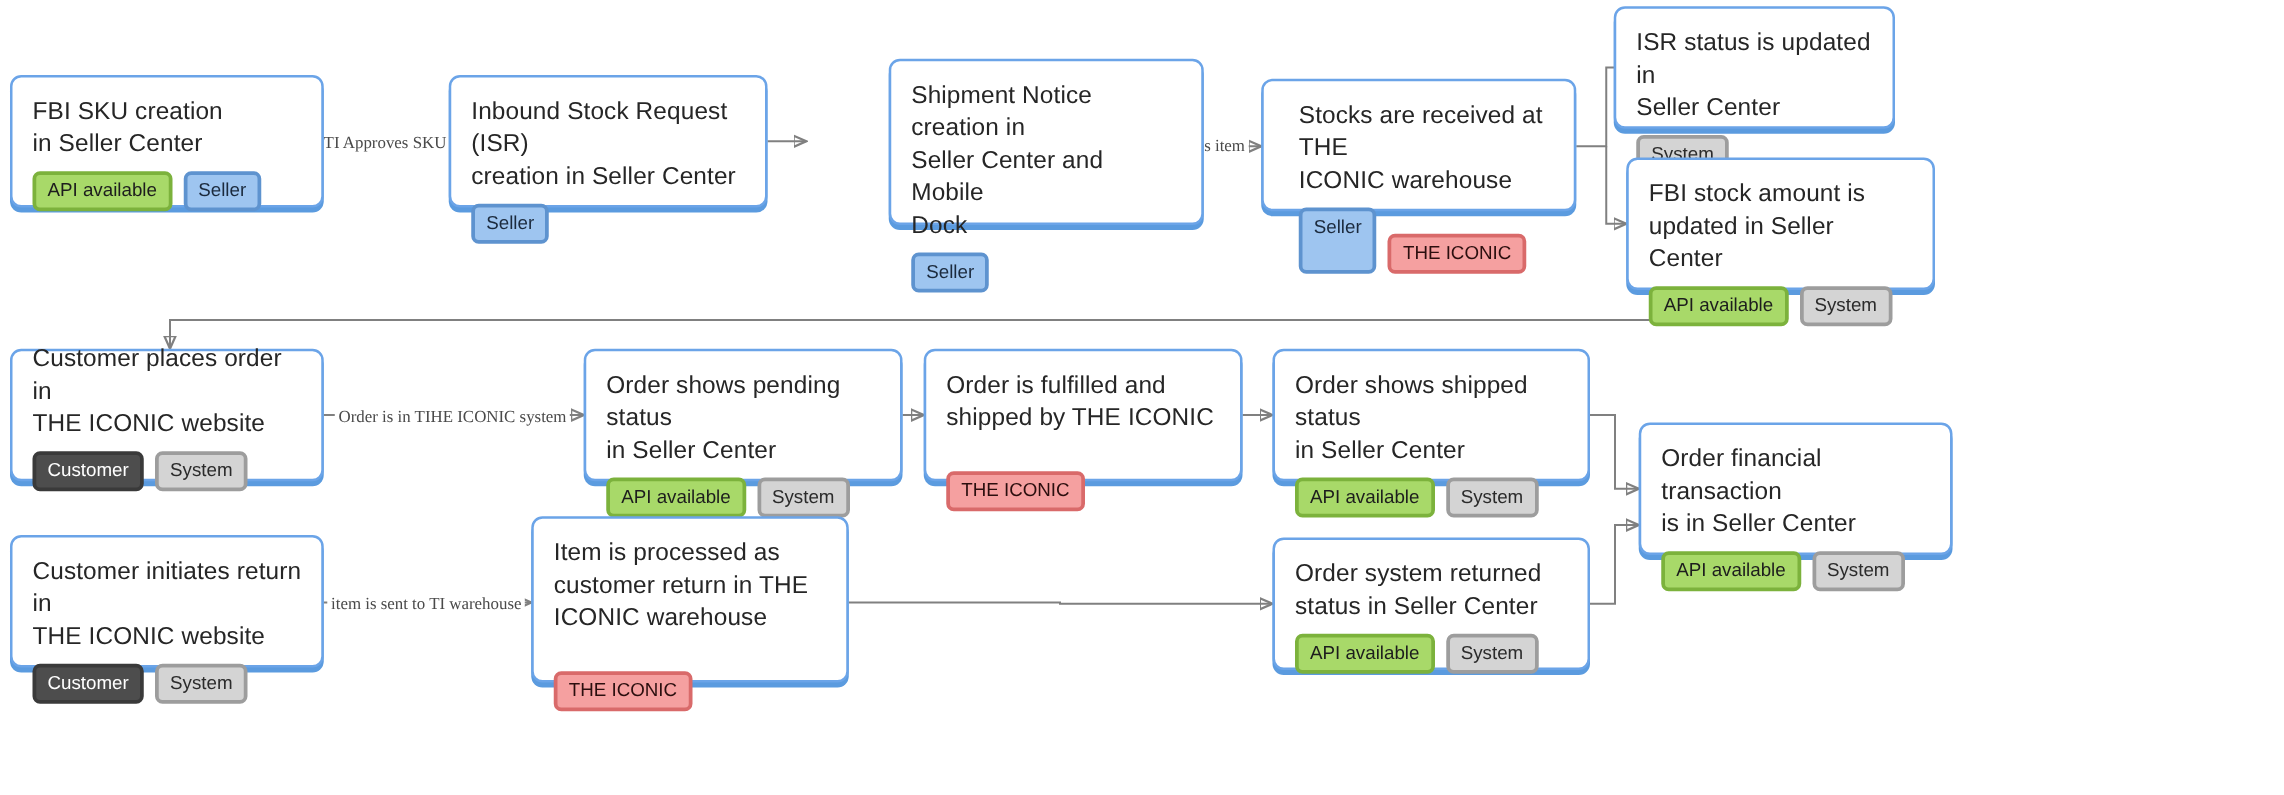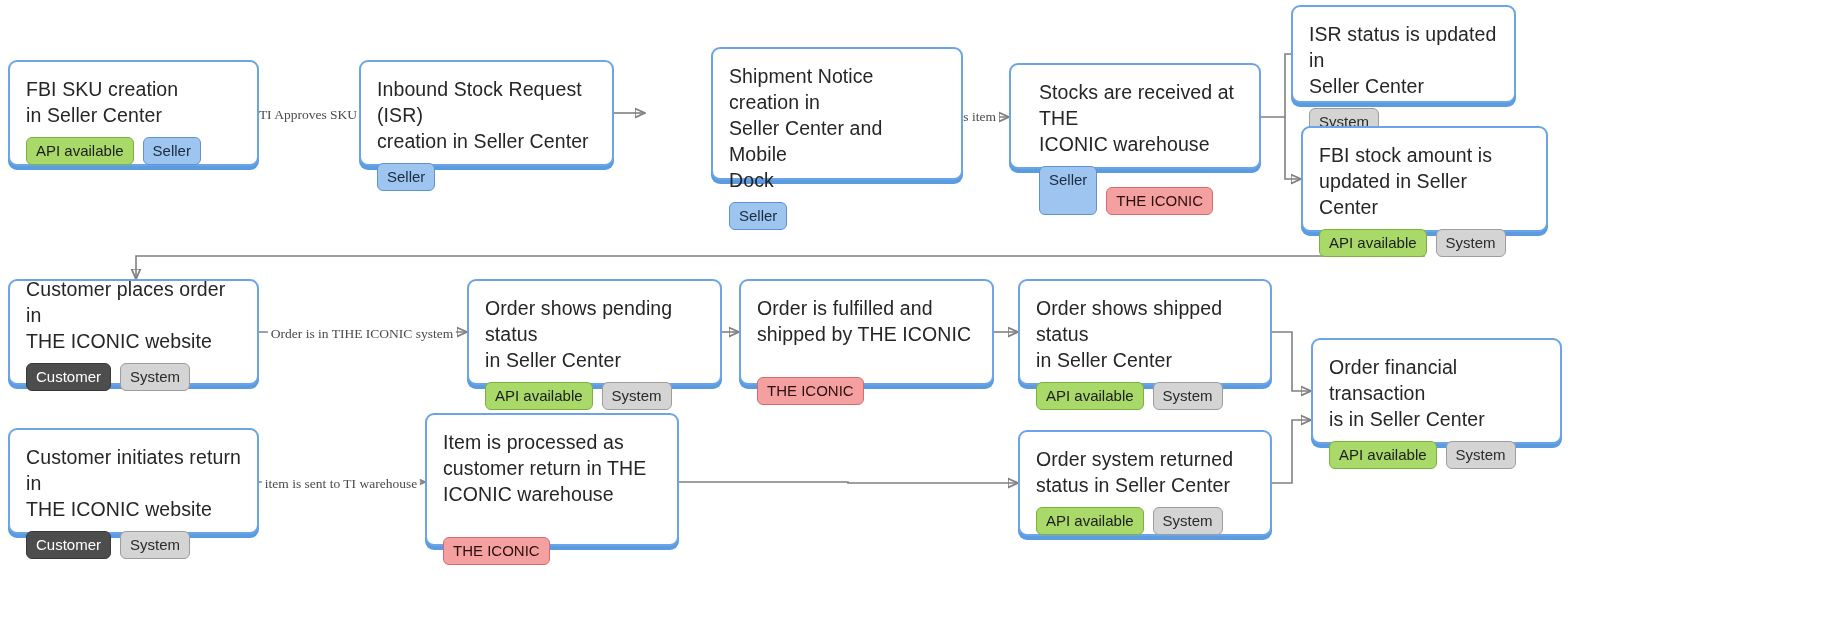--- a/index.html
+++ b/index.html
@@ -57,21 +57,21 @@
     flex-direction: row;
     gap: 9px;
     margin-top: 9px;
   }
   .tag {
     box-sizing: border-box;
     font-size: 15px;
     line-height: 15px;
     padding: 5px 9px 6px 9px;
     border-radius: 6px;
-    border: 1px solid #3b82f6;
+    border: 3px solid #3b82f6;
     white-space: nowrap;
   }
   .tag.api {
     background: #a8d969;
     border-color: #7cb23c;
     color: #1d1d1d;
   }
   .tag.seller {
     background: #9ec5f0;
     border-color: #5e93cf;

